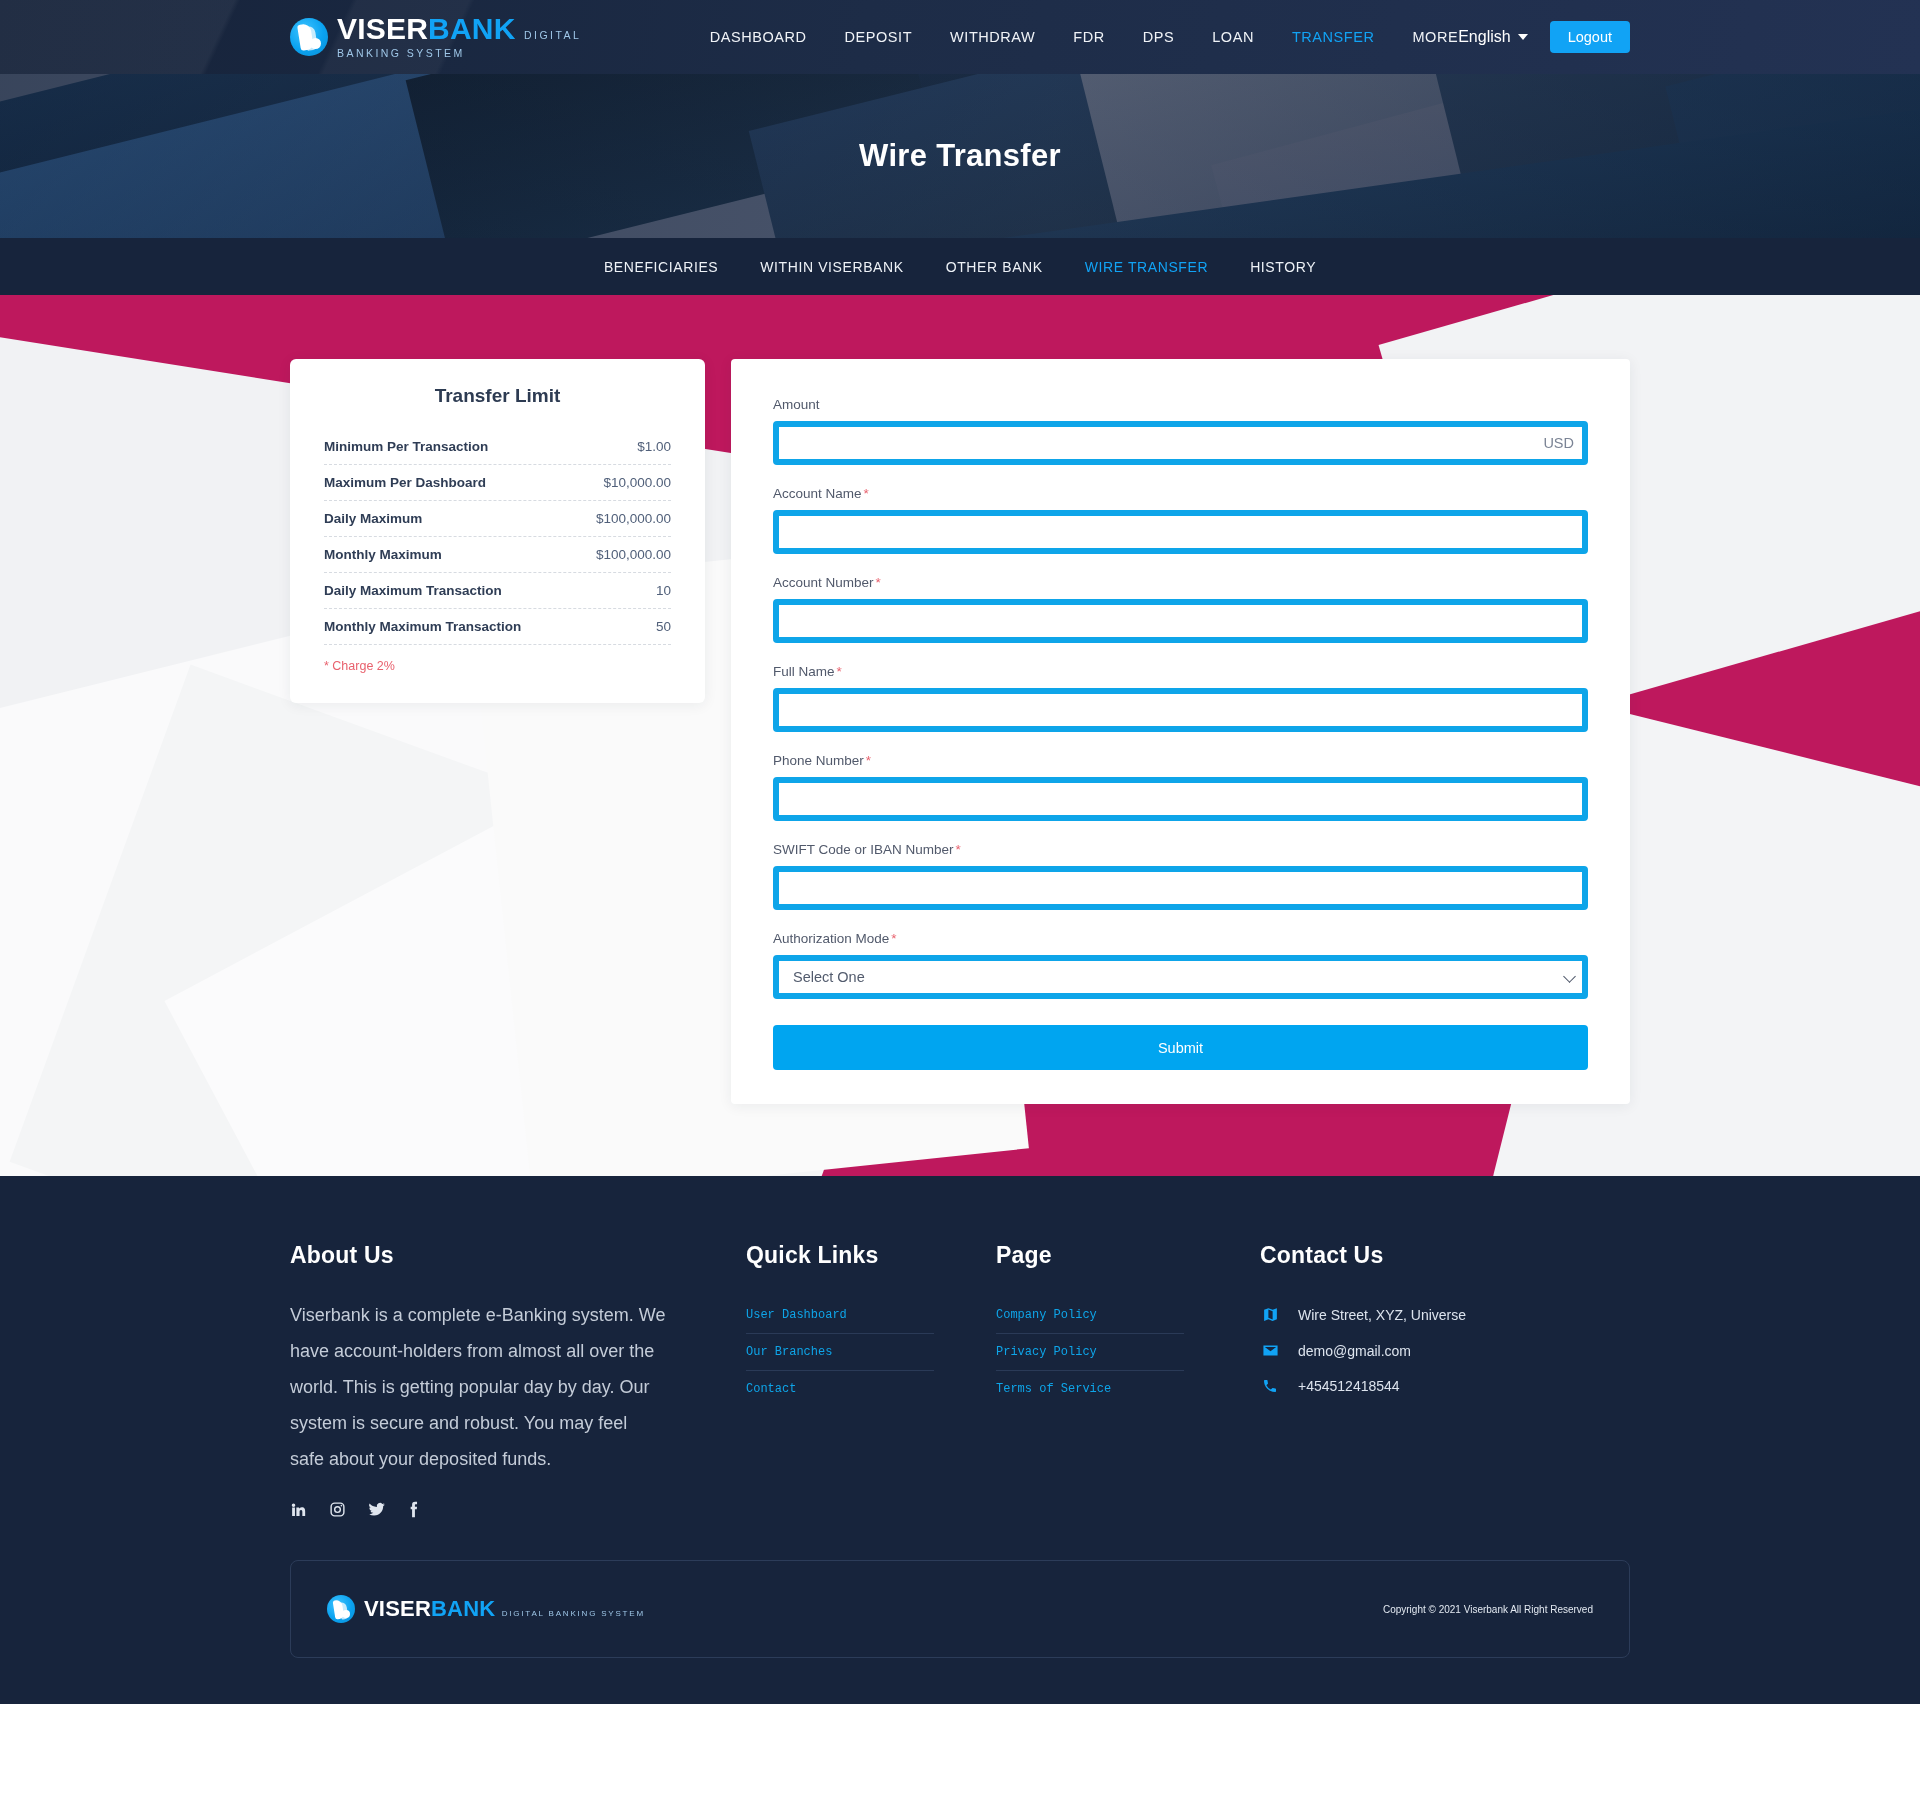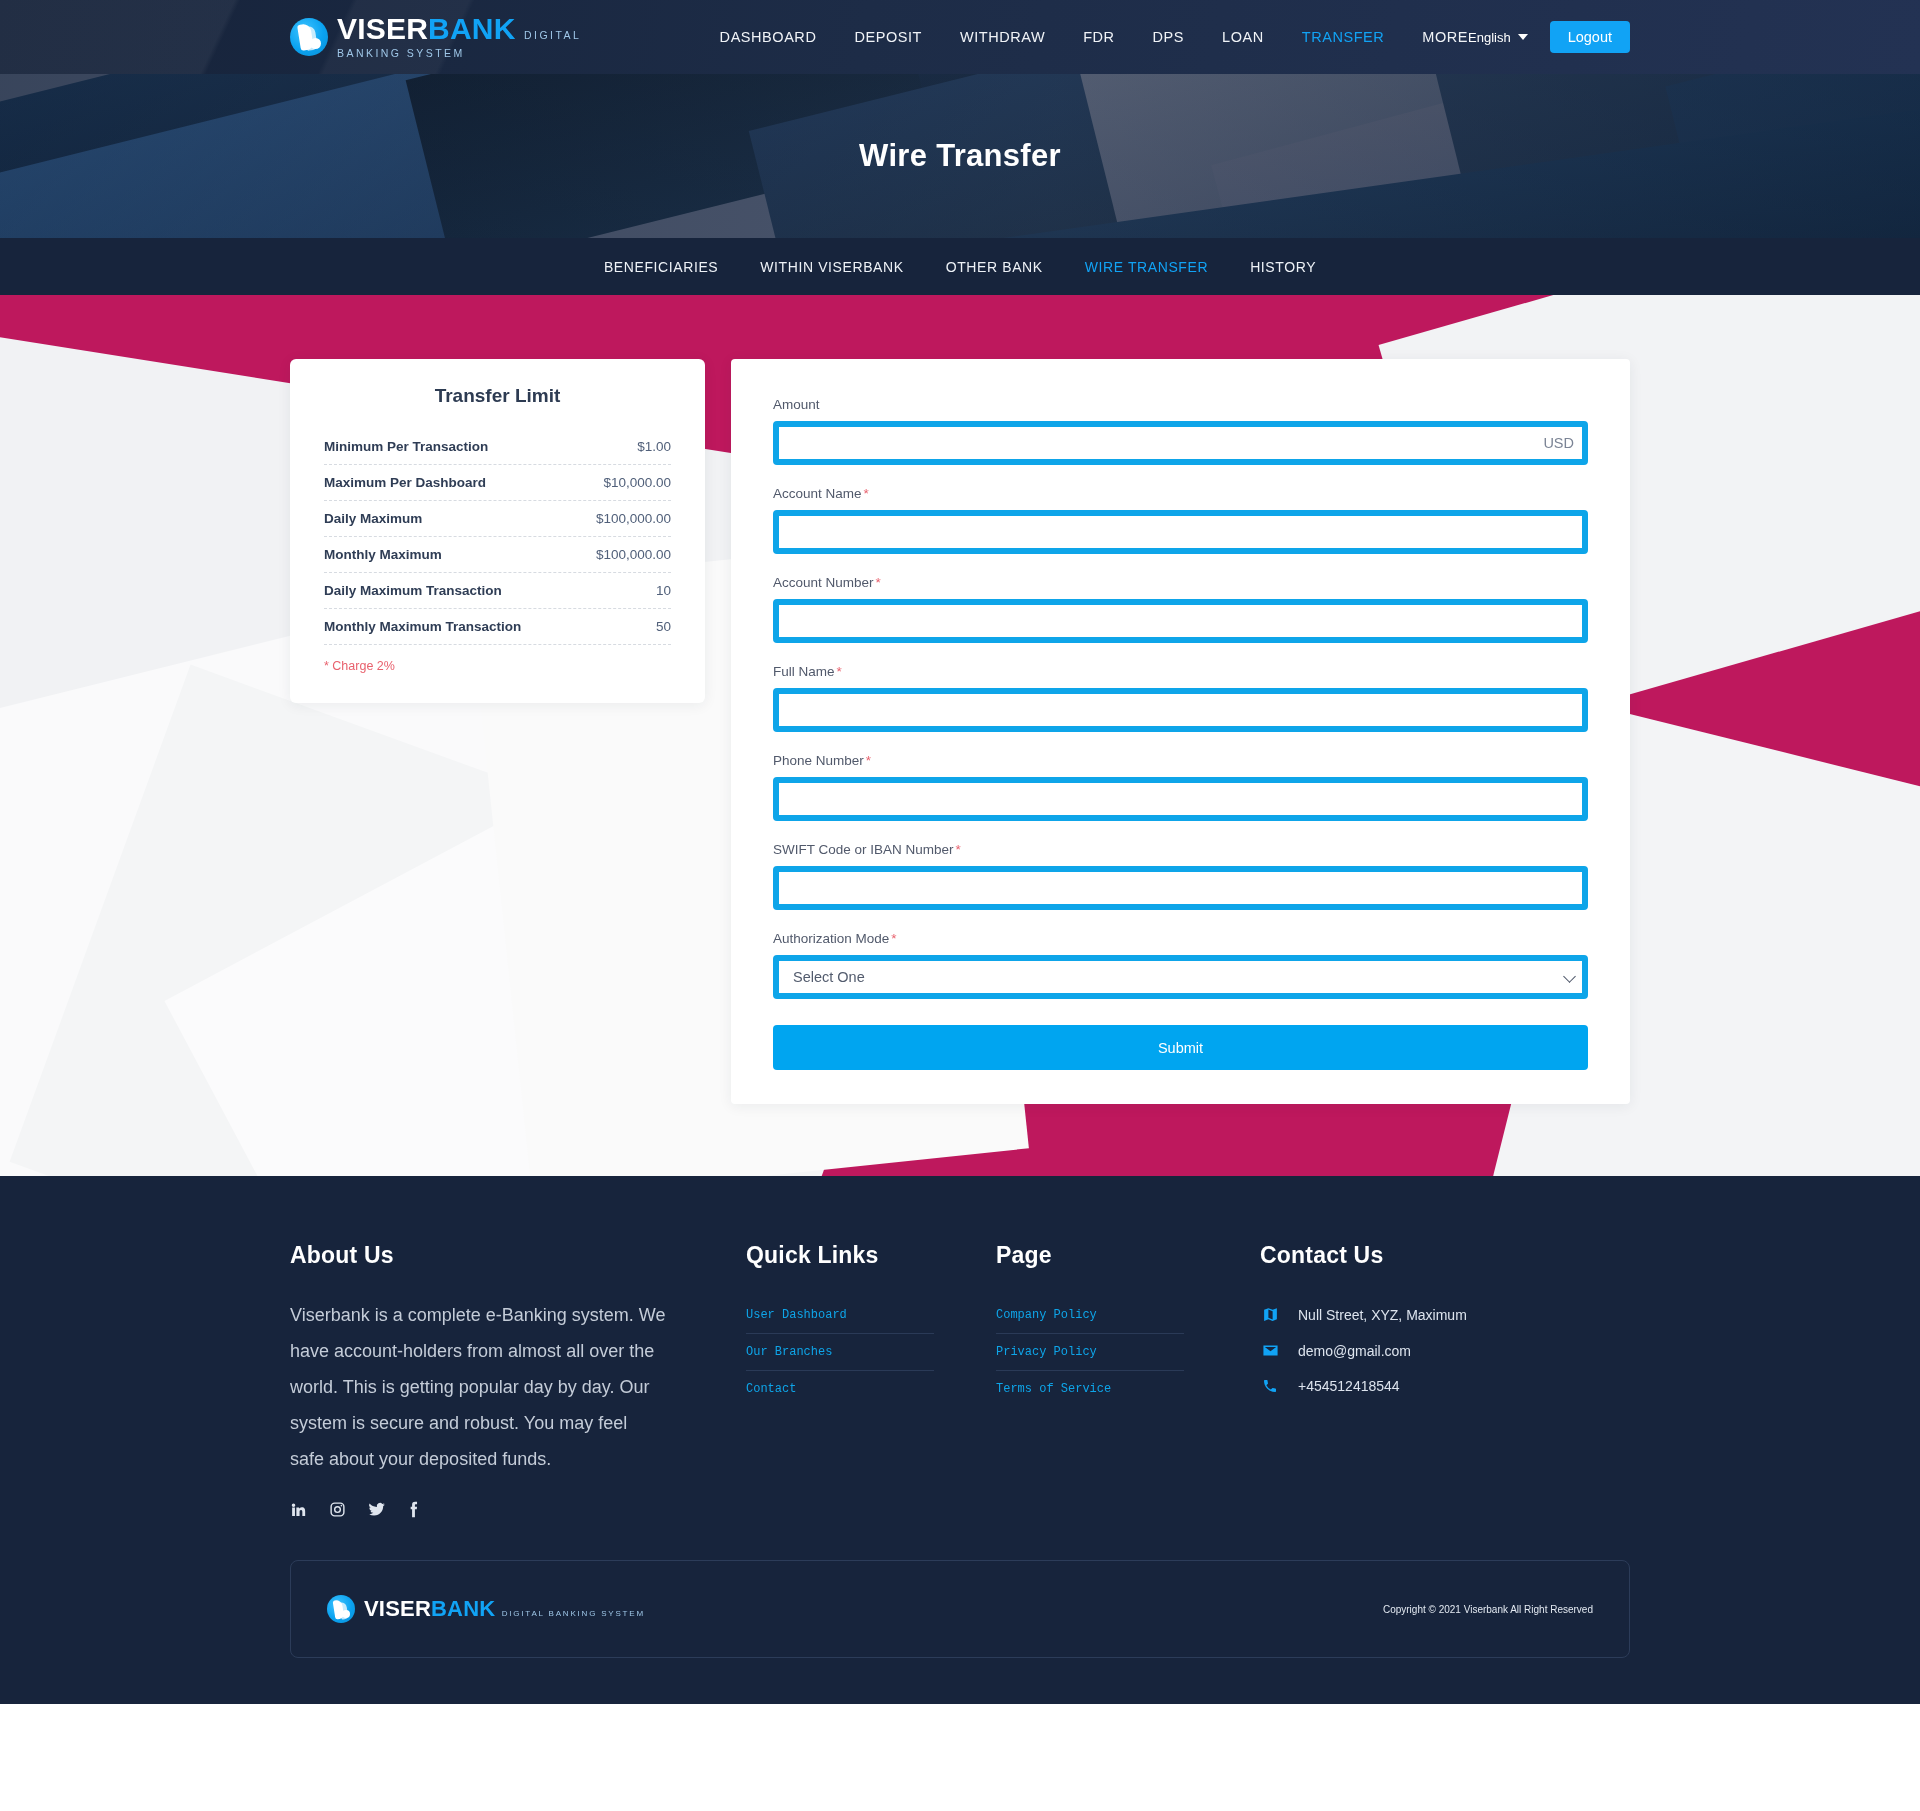--- a/index.html
+++ b/index.html
@@ -78,21 +78,21 @@
   }
   .main-menu a {
     color: #f0f3f7; font-size: 14.5px; letter-spacing: .55px;
     text-decoration: none; font-weight: normal;
   }
   .main-menu a.active { color: #11a3f5; }
 
   .nav-right { margin-left: auto; display: flex; align-items: center; gap: 22px; }
   .lang-select {
     display: flex; align-items: center; gap: 7px;
-    color: #ffffff; font-size: 13px; cursor: pointer;
+    color: #ffffff; font-size: 16px; cursor: pointer;
   }
   .caret { width: 0; height: 0; border-left: 5px solid transparent; border-right: 5px solid transparent; border-top: 6px solid #ffffff; display: inline-block; }
   .logout-btn {
     background: #11a3f5; color: #ffffff; border: none;
     font-size: 14.5px; font-family: inherit;
     padding: 8px 18px; border-radius: 4px; cursor: pointer;
   }
 
   
   .hero {
@@ -492,21 +492,21 @@
 
     <div class="fcol contact">
       <h4>Contact Us</h4>
       <ul class="cinfo">
         <li>
           <span class="ci-icon">
             <svg width="17" height="17" viewBox="0 0 24 24" fill="currentColor">
                 <path d="M9 3L3 5.2V21l6-2.2 6 2.2 6-2.2V3l-6 2.2zm0 2.1l6 2.2v11.6l-6-2.2z"></path>
               </svg>
           </span>
-          <span>Null Street, XYZ, Maximum</span>
+          <span>Wire Street, XYZ, Universe</span>
         </li>
         <li>
           <span class="ci-icon">
             <svg width="17" height="17" viewBox="0 0 24 24" fill="currentColor">
                 <path d="M2 5h20v14H2zm2 2l8 6 8-6z"></path>
               </svg>
           </span>
           <span>demo@gmail.com</span>
         </li>
         <li>

